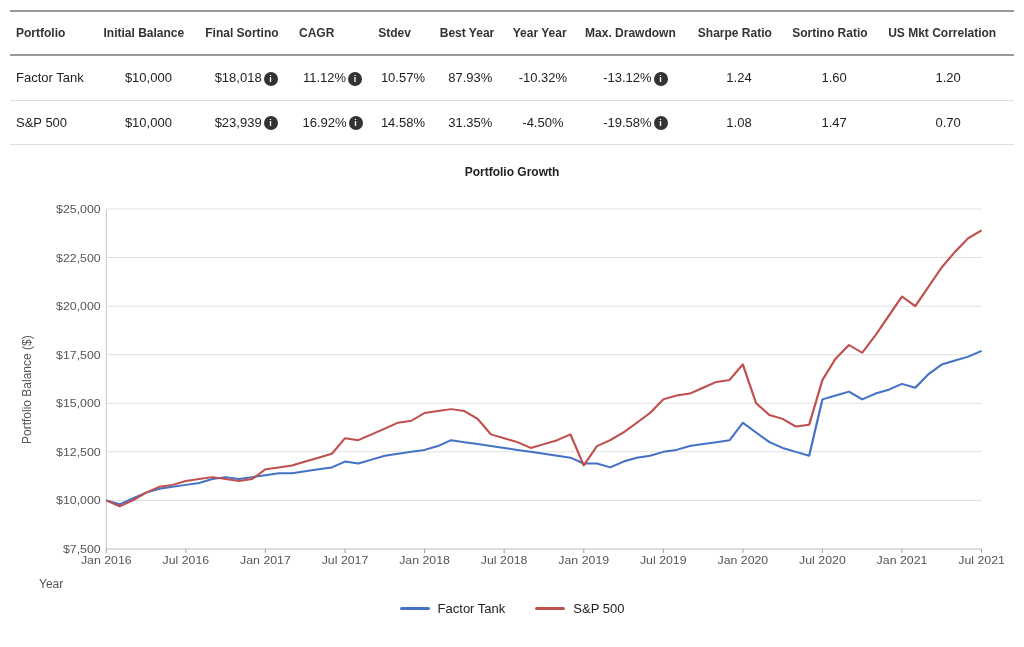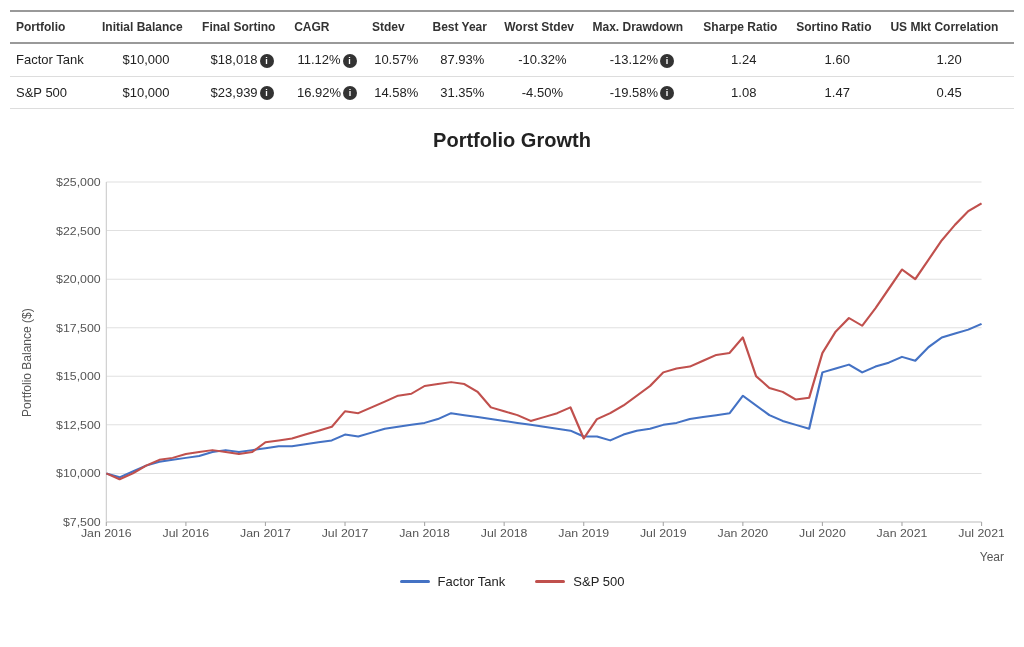--- a/index.html
+++ b/index.html
@@ -12,21 +12,21 @@
       width: 1024px;
       min-height: 647px;
     }
     
     .data-table {
       width: 100%;
       border-collapse: collapse;
       margin-bottom: 20px;
     }
     .data-table th, .data-table td {
-      padding: 8px 6px;
+      padding: 14px 6px;
       text-align: right;
       border-bottom: 1px solid #ddd;
       white-space: nowrap;
     }
     .data-table th {
       font-weight: 600;
       font-size: 12px;
       color: #333;
       vertical-align: bottom;
       text-align: left;
@@ -60,21 +60,21 @@
       vertical-align: middle;
     }
     
     .chart-container {
       width: 100%;
       padding: 0 10px;
     }
     .chart-title {
       text-align: center;
       font-weight: 700;
-      font-size: 20px;
+      font-size: 12px;
       margin-bottom: 10px;
     }
     .chart-area {
       display: flex;
       flex-direction: row;
       align-items: stretch;
     }
     .y-axis-label {
       writing-mode: vertical-rl;
       transform: rotate(180deg);
@@ -88,21 +88,21 @@
     }
     .chart-inner {
       flex: 1;
       position: relative;
     }
     .chart-svg {
       width: 100%;
       height: 380px;
     }
     .x-axis-label {
-      text-align: right;
+      text-align: left;
       font-size: 12px;
       color: #555;
       margin-top: 5px;
     }
     
     .legend {
       display: flex;
       justify-content: center;
       gap: 30px;
       margin-top: 10px;
@@ -124,21 +124,21 @@
 
 <table class="data-table">
   <thead>
     <tr>
       <th>Portfolio</th>
       <th>Initial Balance</th>
       <th>Final Sortino</th>
       <th>CAGR</th>
       <th>Stdev</th>
       <th>Best Year</th>
-      <th>Worst Stdev</th>
+      <th>Year Year</th>
       <th>Max. Drawdown</th>
       <th>Sharpe Ratio</th>
       <th>Sortino Ratio</th>
       <th>US Mkt Correlation</th>
     </tr>
   </thead>
   <tbody id="table-body">
   <tr>
         <td>Factor Tank</td>
         <td>$10,000</td>
@@ -156,21 +156,21 @@
         <td>S&amp;P 500</td>
         <td>$10,000</td>
         <td>$23,939<span class="info-icon">i</span></td>
         <td>16.92%<span class="info-icon">i</span></td>
         <td>14.58%</td>
         <td>31.35%</td>
         <td>-4.50%</td>
         <td>-19.58%<span class="info-icon">i</span></td>
         <td>1.08</td>
         <td>1.47</td>
-        <td>0.45</td>
+        <td>0.70</td>
       </tr>
     </tbody>
 </table>
 
 <div class="chart-container">
   <div class="chart-title">Portfolio Growth</div>
   <div class="chart-area">
     <div class="y-axis-label">Portfolio Balance ($)</div>
     <div class="chart-inner">
       <svg class="chart-svg" id="chart-svg" viewBox="0 0 860 380" preserveAspectRatio="none">

